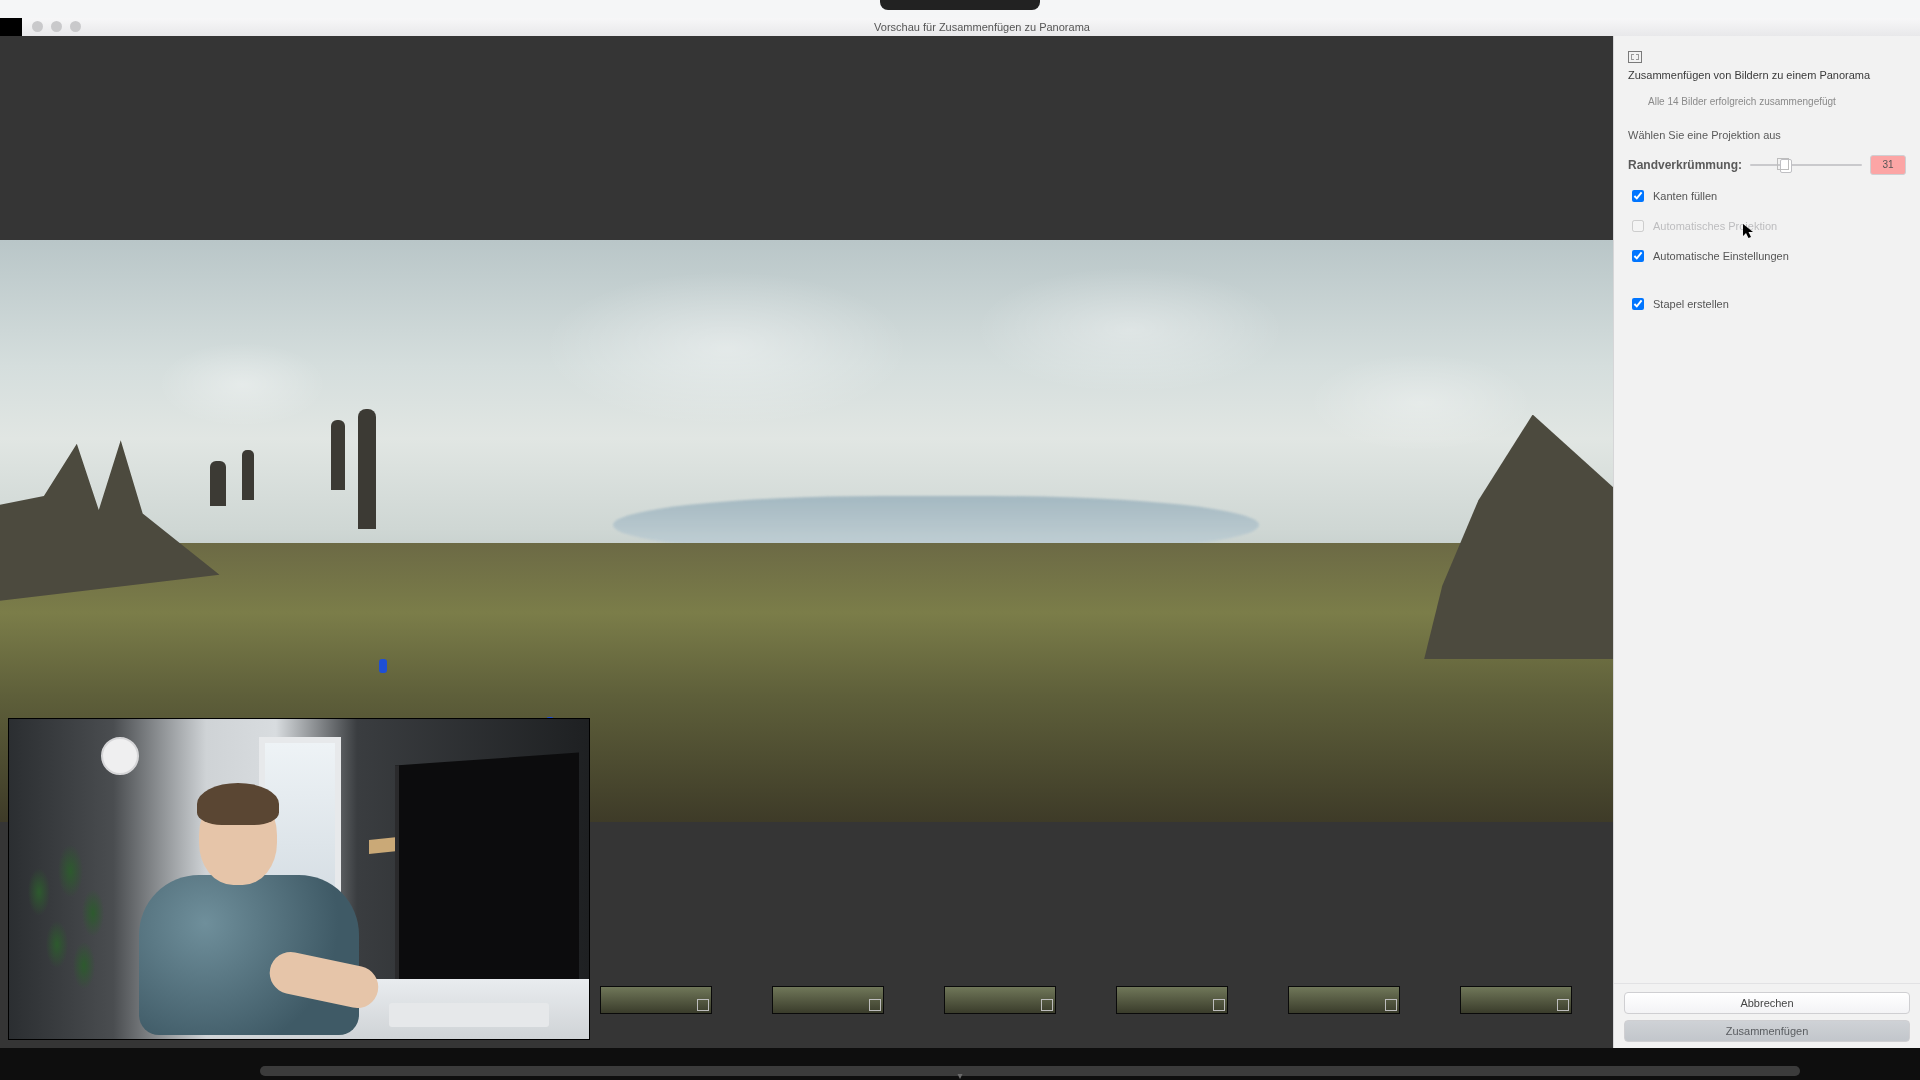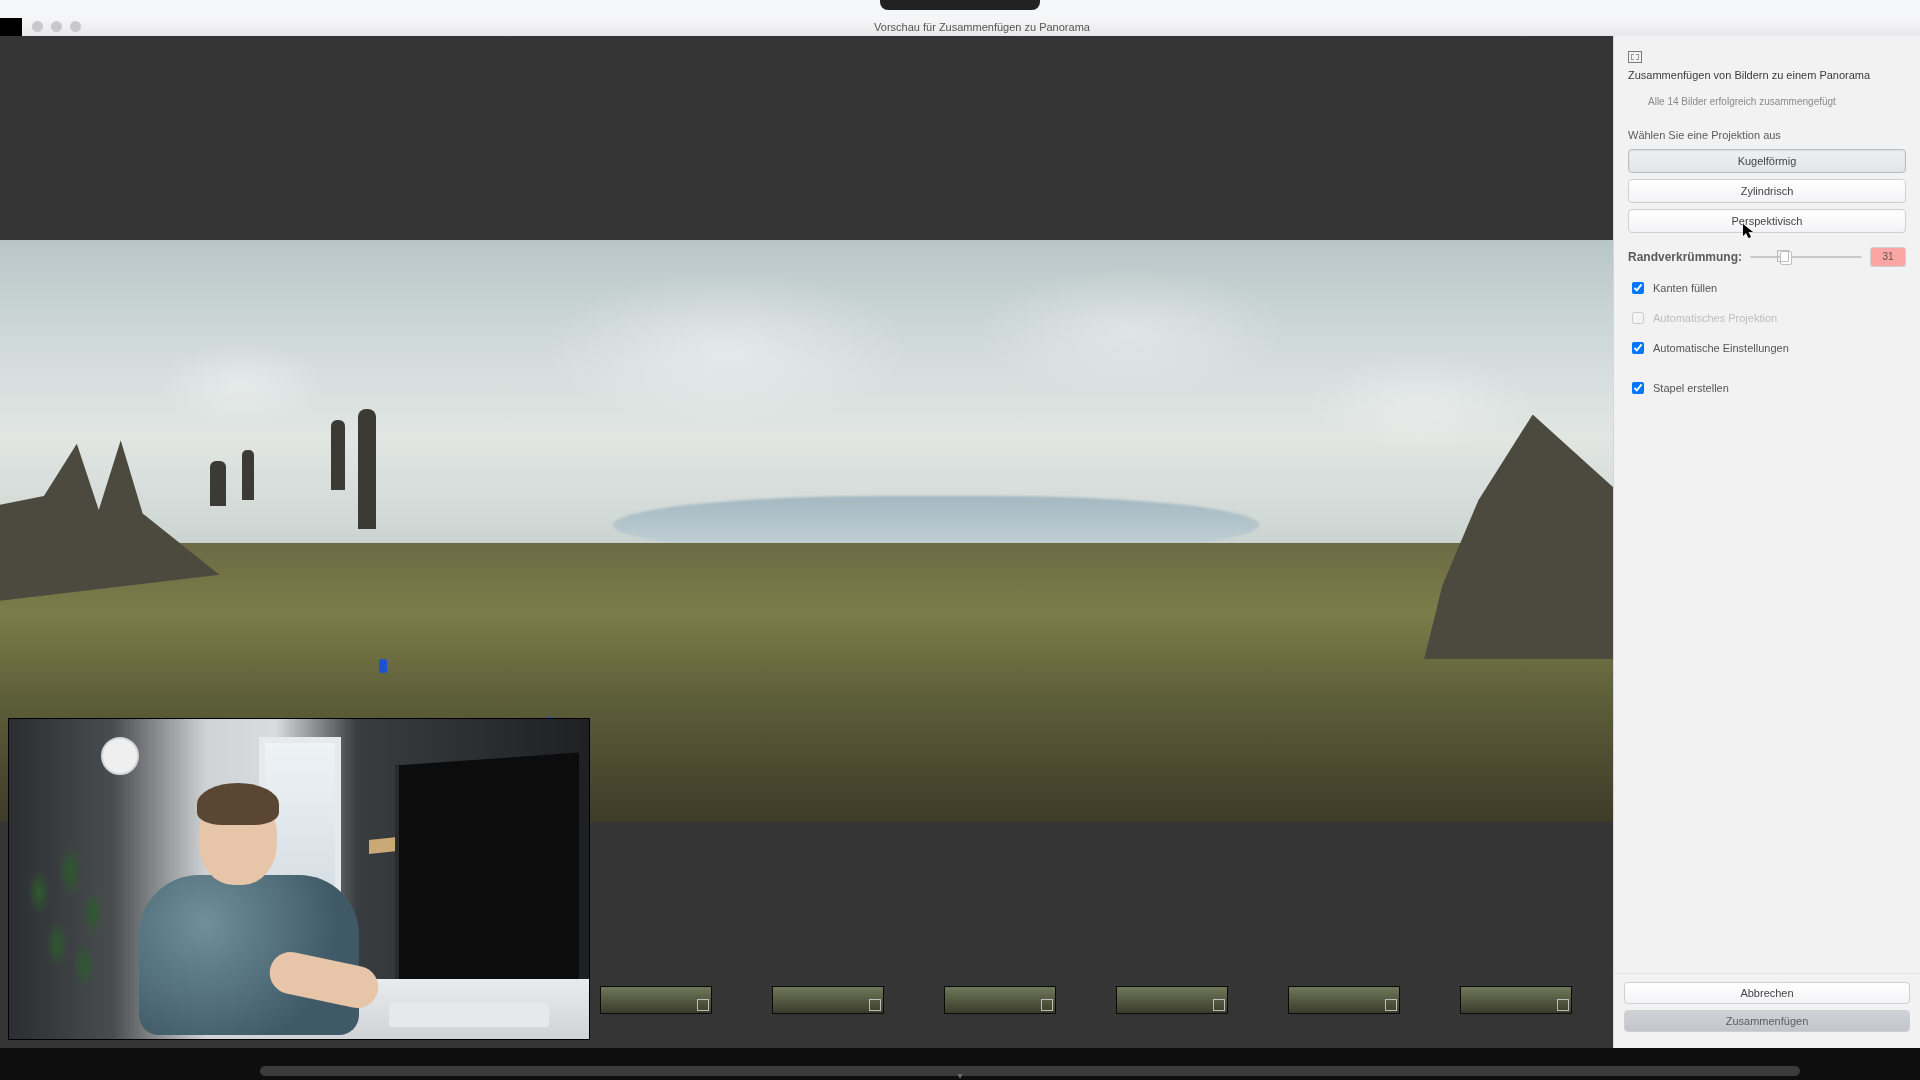--- a/index.html
+++ b/index.html
@@ -83,21 +83,21 @@
   .seg button.sel{background:linear-gradient(#eef0f2,#e3e5e8);border-color:#b9bbc0;box-shadow:inset 0 1px 2px rgba(0,0,0,.08);}
   .row{display:flex;align-items:center;gap:8px;margin-top:14px;}
   .row .lab{flex:0 0 auto;color:#5a5a5a;font-size:12px;font-weight:bold;}
   .slider{flex:1 1 auto;position:relative;height:14px;}
   .slider .track{position:absolute;left:0;right:0;top:6px;height:2px;background:#c9c9cc;border-radius:1px;}
   .slider .thumb{position:absolute;top:1px;width:10px;height:12px;background:#fff;border:1px solid #bfbfc3;border-radius:2px;cursor:pointer;}
   .numbox{width:34px;height:18px;border:1px solid #cfcfd2;background:#fca5a5;border-radius:3px;font-size:10px;color:#555;text-align:center;line-height:18px;}
   .chk{display:flex;align-items:center;gap:6px;margin-top:12px;font-size:11px;color:#555;}
   .chk input{width:12px;height:12px;}
   .chk.disabled{color:#bdbdbf;}
-  .sb-foot{position:absolute;left:0;right:0;bottom:0;padding:8px 10px 16px 10px;display:flex;flex-direction:column;gap:6px;border-top:1px solid #e2e2e4;background:#f2f2f2;}
+  .sb-foot{position:absolute;left:0;right:0;bottom:0;padding:8px 10px 6px 10px;display:flex;flex-direction:column;gap:6px;border-top:1px solid #e2e2e4;background:#f2f2f2;}
   .sb-foot button{height:22px;border:1px solid #cfcfd2;border-radius:4px;font-size:11px;cursor:pointer;}
   .btn-cancel{background:linear-gradient(#ffffff,#f3f3f5);color:#444;}
   .btn-merge{background:linear-gradient(#cfd2d6,#c2c6cb);color:#5a5d61;border-color:#b7bbc0;}
   .cursor{position:absolute;width:12px;height:16px;pointer-events:none;}
   .cursor svg{width:12px;height:16px;display:block;}
 </style>
 </head>
 <body>
 
 <div class="mac-top">
@@ -162,25 +162,20 @@
 
   <div class="sidebar">
     <div class="sb-inner">
       <div class="sb-head">
         <span class="ico"></span>
         <span class="t">Zusammenfügen von Bildern zu einem Panorama</span>
       </div>
       <div class="sb-sub">Alle 14 Bilder erfolgreich zusammengefügt</div>
 
       <div class="sb-label">Wählen Sie eine Projektion aus</div>
-      <div class="seg">
-        <button class="sel">Kugelförmig</button>
-        <button>Zylindrisch</button>
-        <button>Perspektivisch</button>
-      </div>
 
       <div class="row">
         <span class="lab">Randverkrümmung:</span>
         <div class="slider">
           <div class="track"></div>
           <div class="thumb" id="bw-thumb" style="left: calc(31% - 5px);"></div>
         </div>
         <div class="numbox">31</div>
       </div>
 
@@ -192,21 +187,21 @@
       <label class="chk disabled">
         <input type="checkbox" disabled="" style="">
         <span>Automatisches Projektion</span>
       </label>
 
       <label class="chk">
         <input type="checkbox" checked="" style="">
         <span>Automatische Einstellungen</span>
       </label>
 
-      <label class="chk" style="margin-top:22px">
+      <label class="chk" style="margin-top:30px">
         <input type="checkbox" checked="" style="">
         <span>Stapel erstellen</span>
       </label>
     </div>
 
     <div class="sb-foot">
       <button class="btn-cancel">Abbrechen</button>
       <button class="btn-merge">Zusammenfügen</button>
     </div>
   </div>

